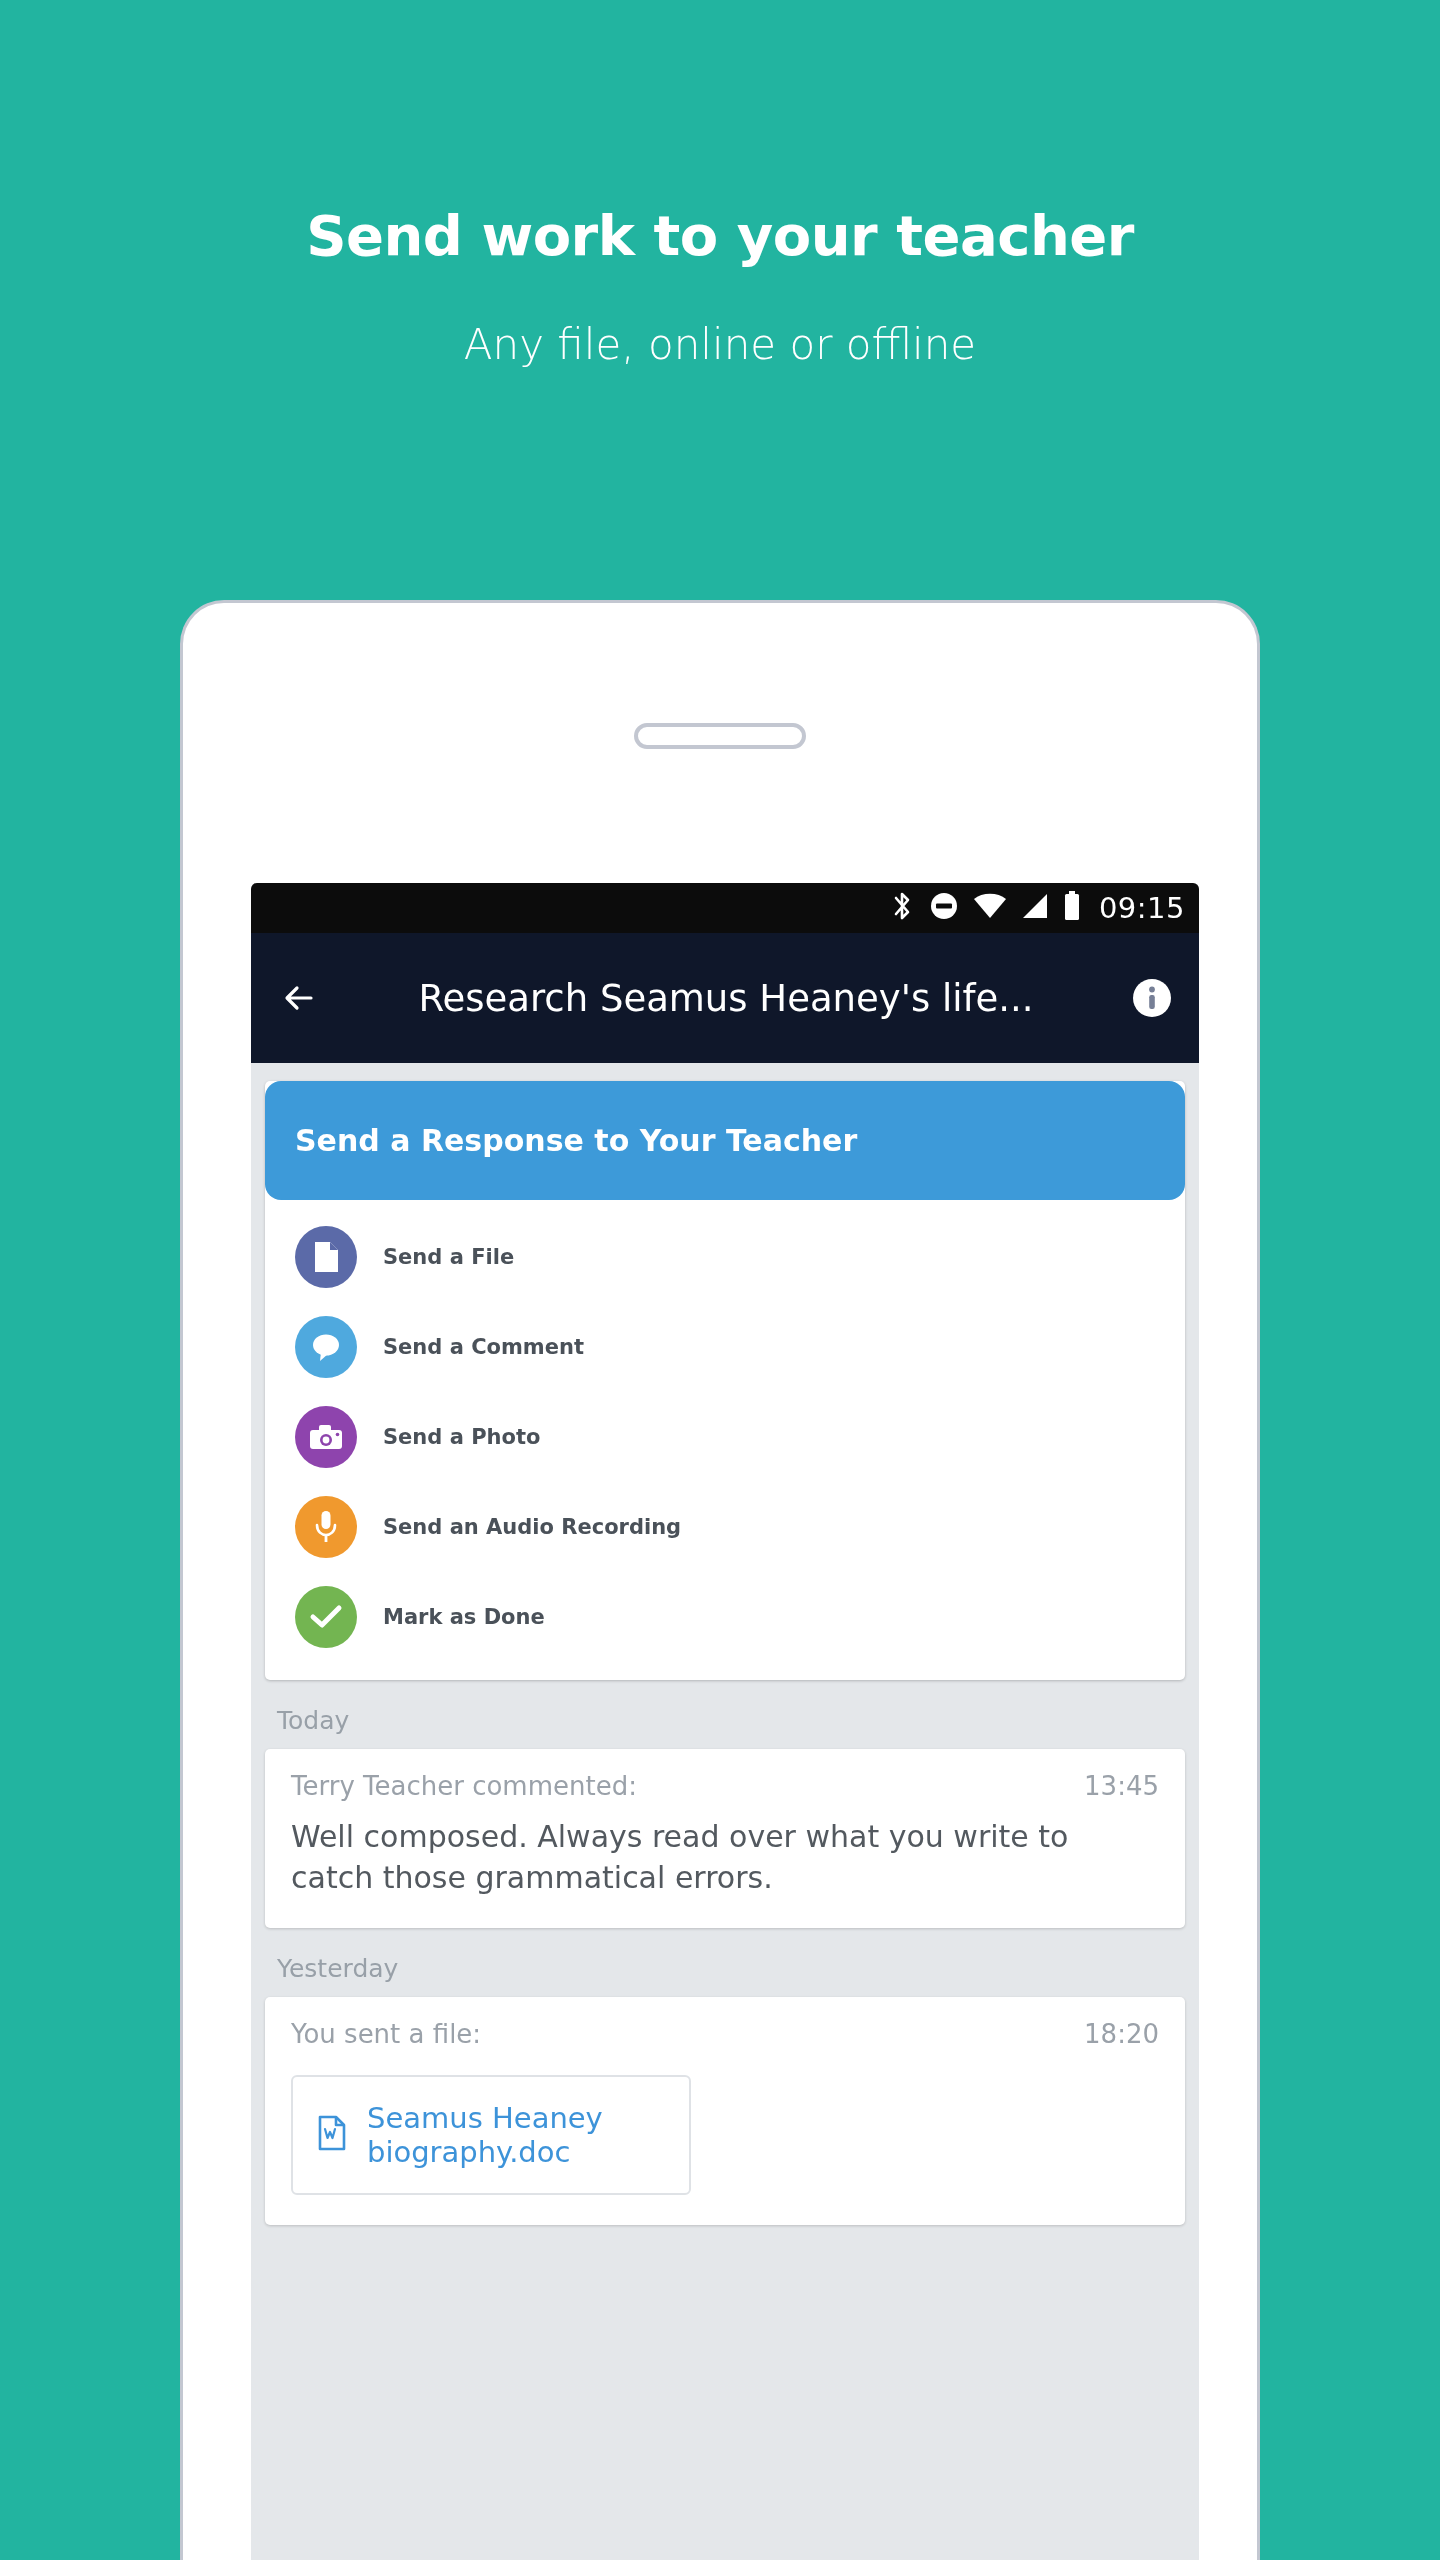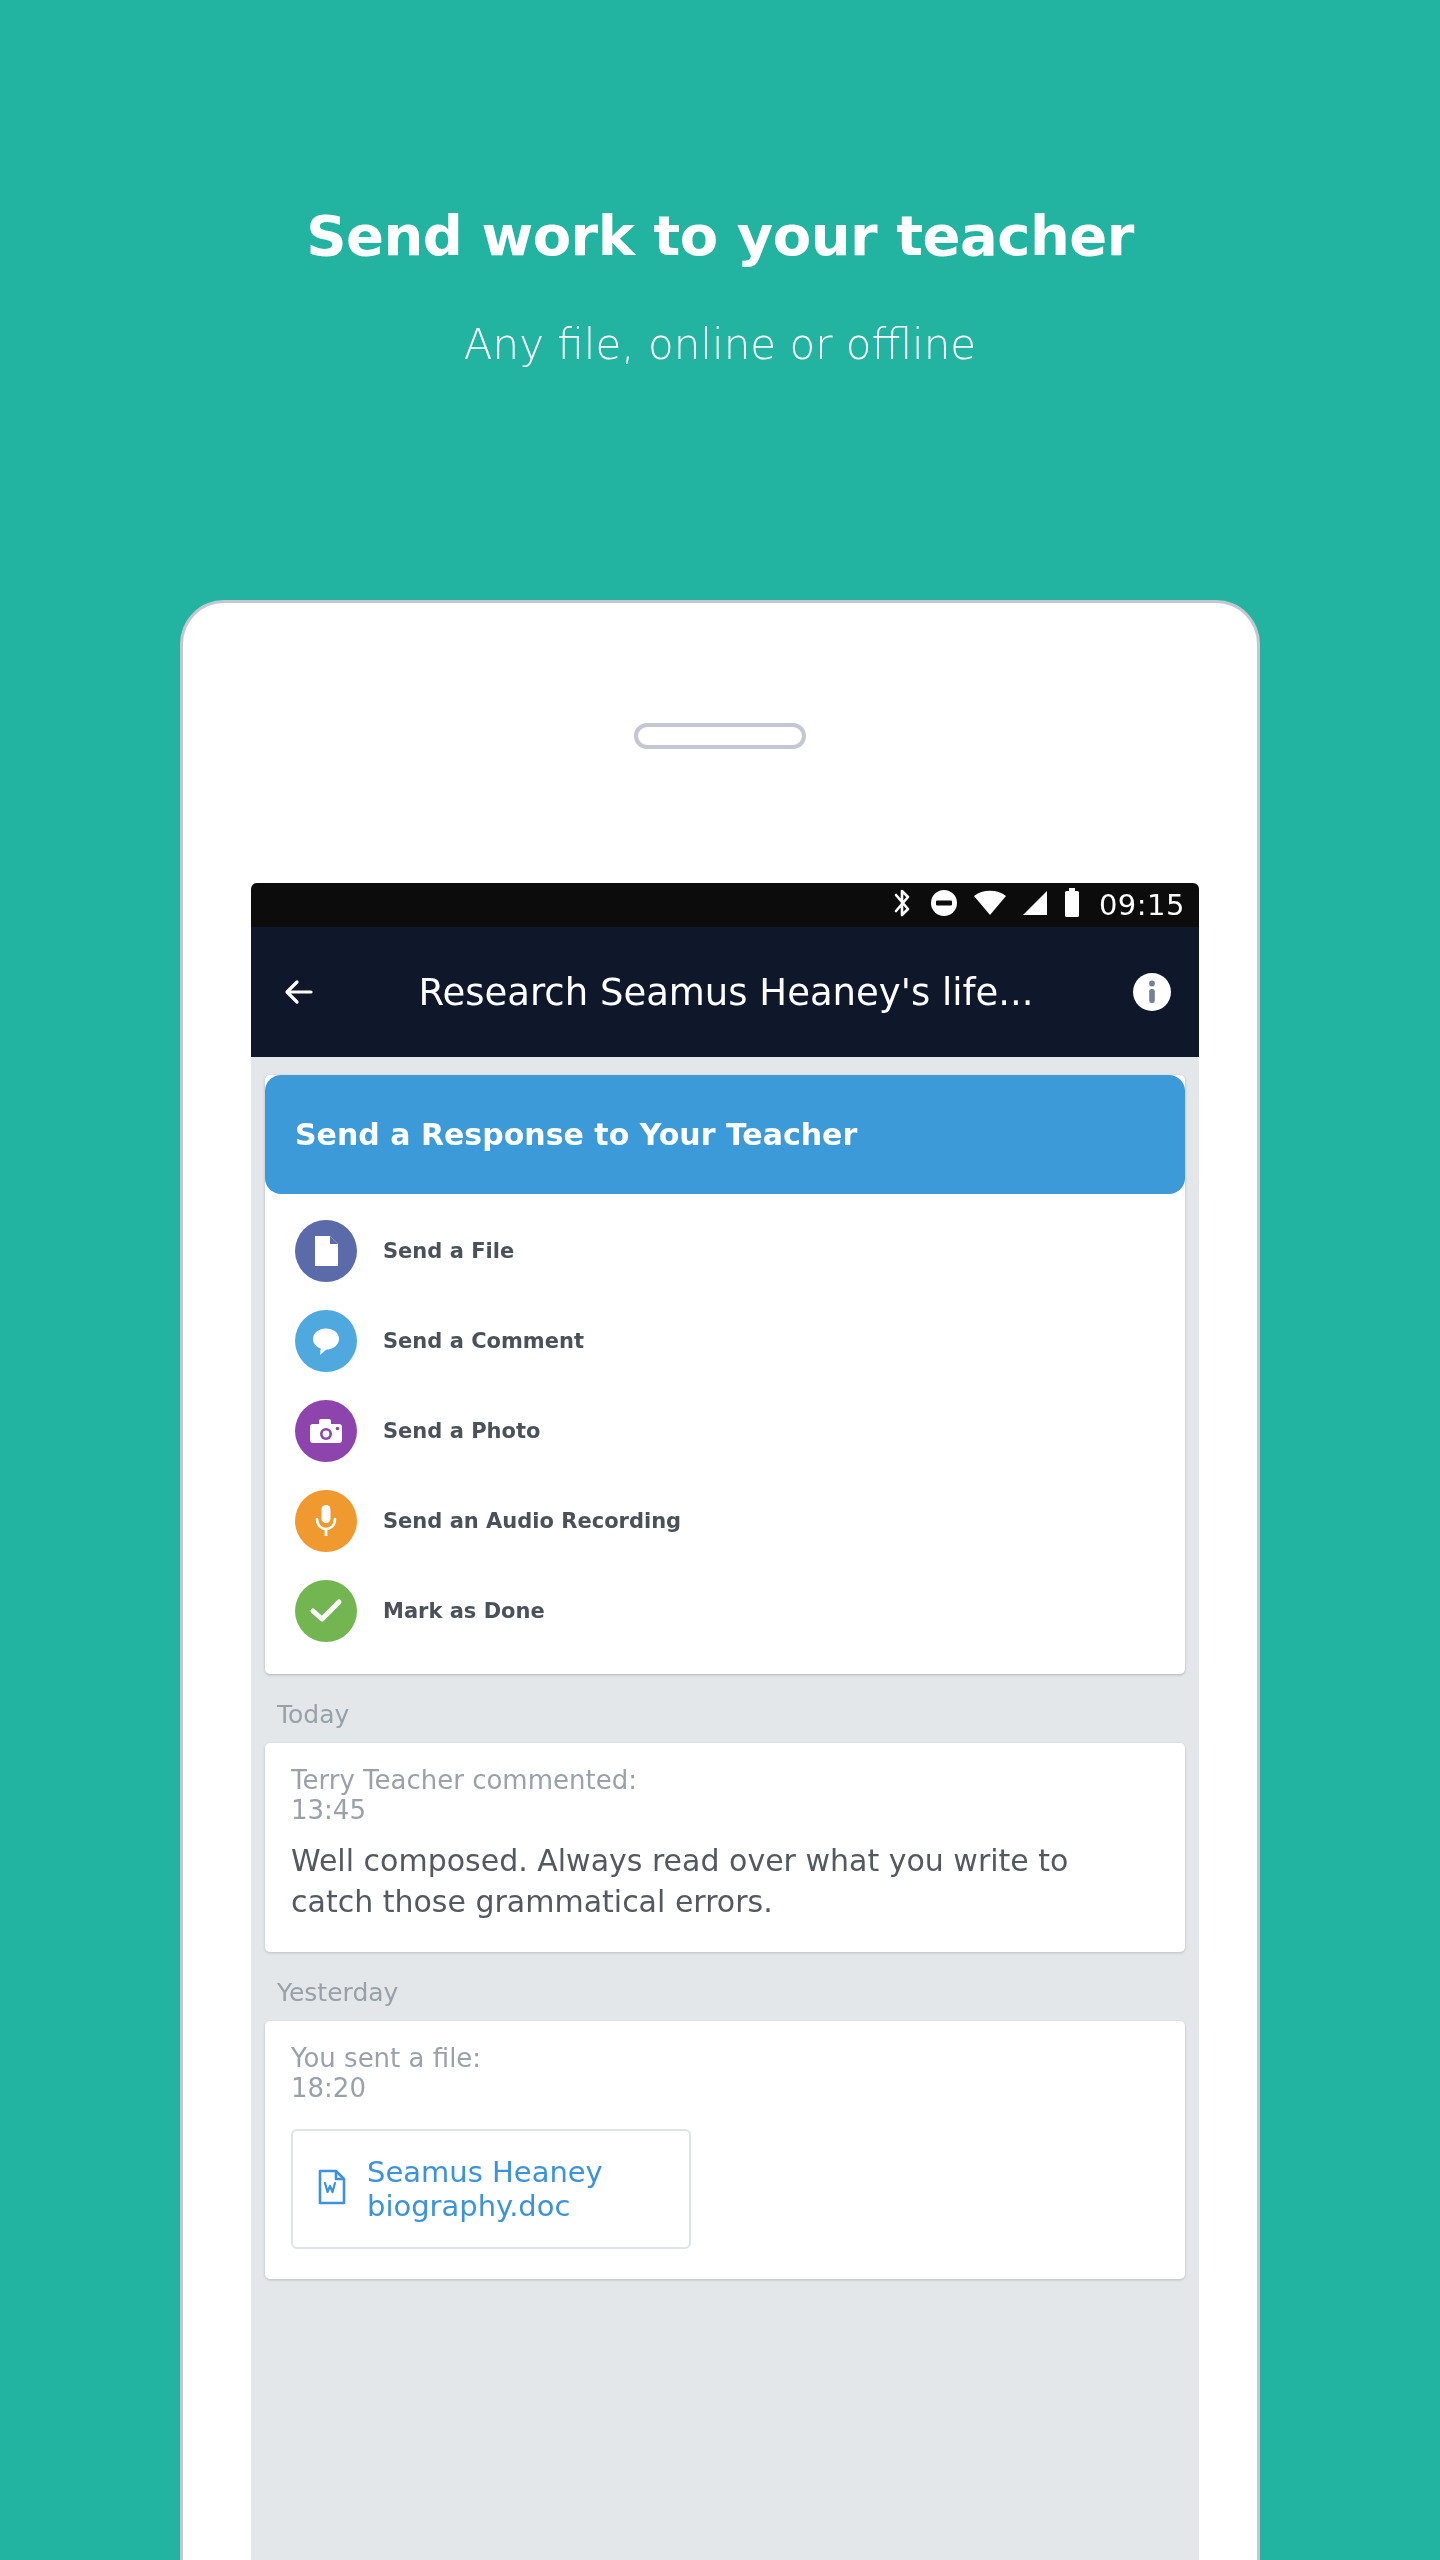--- a/index.html
+++ b/index.html
@@ -81,21 +81,21 @@
     width: 948px;
     height: 1720px;
     overflow: hidden;
     border-radius: 6px 6px 0 0;
     background: #e4e7ea;
   }
 
   
   .statusbar {
     position: relative;
-    height: 44px;
+    height: 50px;
     background: #0c0c0c;
     display: flex;
     align-items: center;
     justify-content: flex-end;
     padding-right: 14px;
     box-sizing: border-box;
   }
   .sb-icons {
     display: flex;
     align-items: center;
@@ -199,21 +199,20 @@
     padding: 22px 26px 30px 26px;
   }
 
   .msg-top {
     display: flex;
     justify-content: space-between;
     align-items: baseline;
     color: #9aa1a9;
     font-size: 26px;
     font-family: "DejaVu Sans", sans-serif;
-    flex-direction: column;
   }
 
   .msg-body {
     margin-top: 16px;
     color: #53595f;
     font-size: 30px;
     line-height: 1.35;
     font-family: "DejaVu Sans", sans-serif;
   }
 

